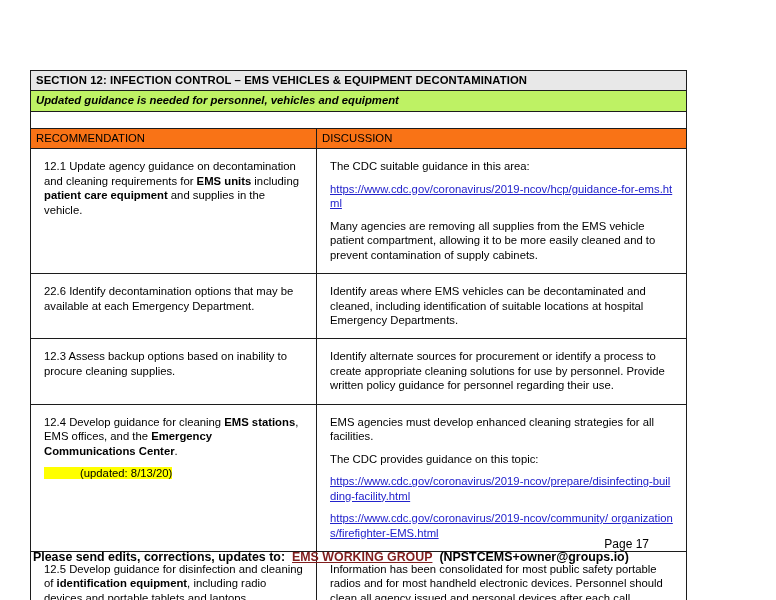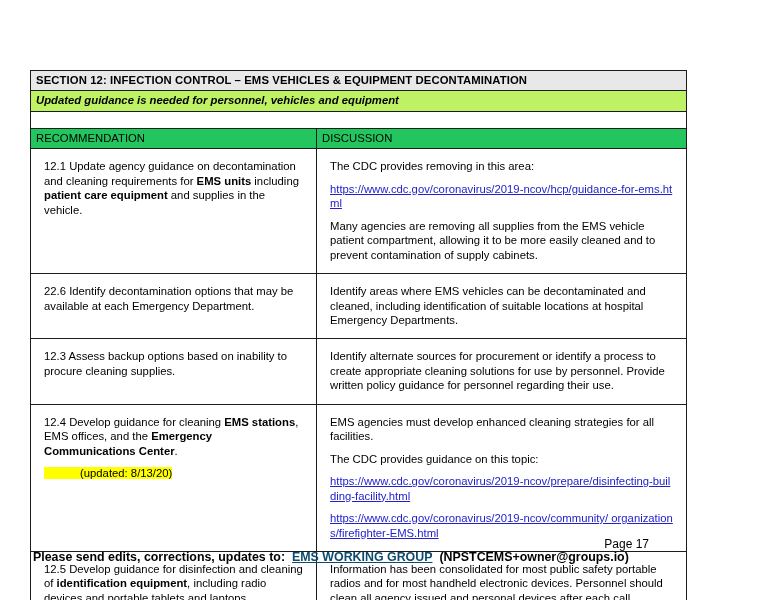--- a/index.html
+++ b/index.html
@@ -58,21 +58,21 @@
     font-size: 11.6px;
     padding-top: 3px;
     padding-bottom: 3px;
   }
   .spacer-row td {
     height: 11px;
     padding: 0;
     background: #ffffff;
   }
   .colhead-row td {
-    background: #22c55e;
+    background: #f97316;
     font-size: 11.4px;
     padding-top: 3px;
     padding-bottom: 3px;
   }
 
   .body-row td { background: #ffffff; }
 
   p.ln {
     margin: 8px;
     padding: 0;
@@ -104,21 +104,21 @@
   }
   #footer-note {
     position: absolute;
     left: 33px;
     top: 550px;
     font-size: 12.4px;
     font-weight: bold;
     white-space: nowrap;
   }
   #footer-note a.doclink {
-    color: #0c4a6e;
+    color: #7f1d1d;
     font-weight: bold;
   }
   .fspace { display: inline-block; width: 7px; }
 </style>
 </head>
 <body>
 
 <div id="page">
 
   <table id="doc-table">
@@ -143,21 +143,21 @@
       <tr class="colhead-row">
         <td>RECOMMENDATION</td>
         <td>DISCUSSION</td>
       </tr>
 
       <tr class="body-row">
         <td>
           <p class="ln"><span>12.1 Update agency guidance on decontamination and cleaning requirements for </span><b class="strong">EMS units</b><span> including </span><b class="strong">patient care equipment</b><span> and supplies in the vehicle.</span></p>
         </td>
         <td>
-          <p class="ln">The CDC provides removing in this area:</p>
+          <p class="ln">The CDC suitable guidance in this area:</p>
           <p class="ln"><a class="doclink">https://www.cdc.gov/coronavirus/2019-ncov/hcp/guidance-for-ems.html</a></p>
           <p class="ln">Many agencies are removing all supplies from the EMS vehicle patient compartment, allowing it to be more easily cleaned and to prevent contamination of supply cabinets.</p>
         </td>
       </tr>
 
       <tr class="body-row">
         <td>
           <p class="ln">22.6 Identify decontamination options that may be available at each Emergency Department.</p>
         </td>
         <td>

